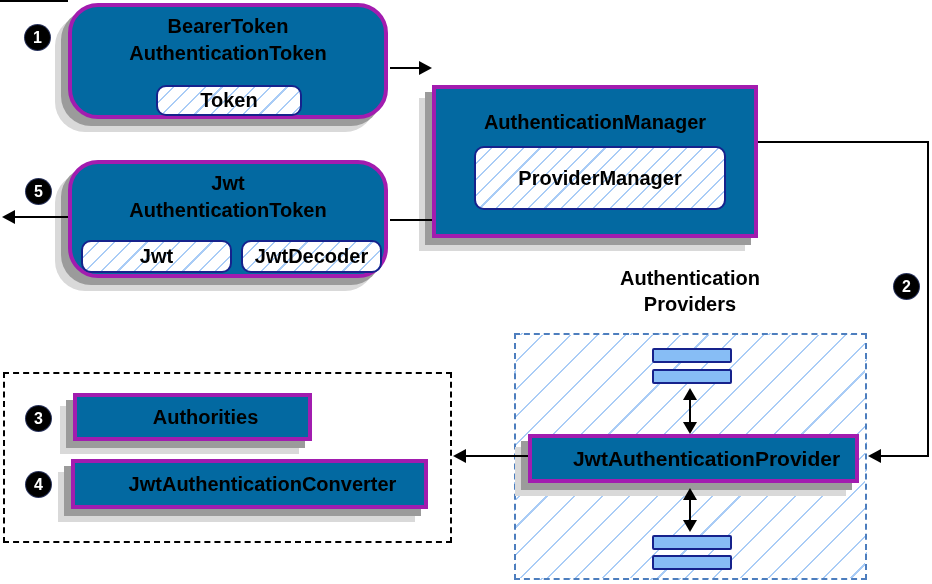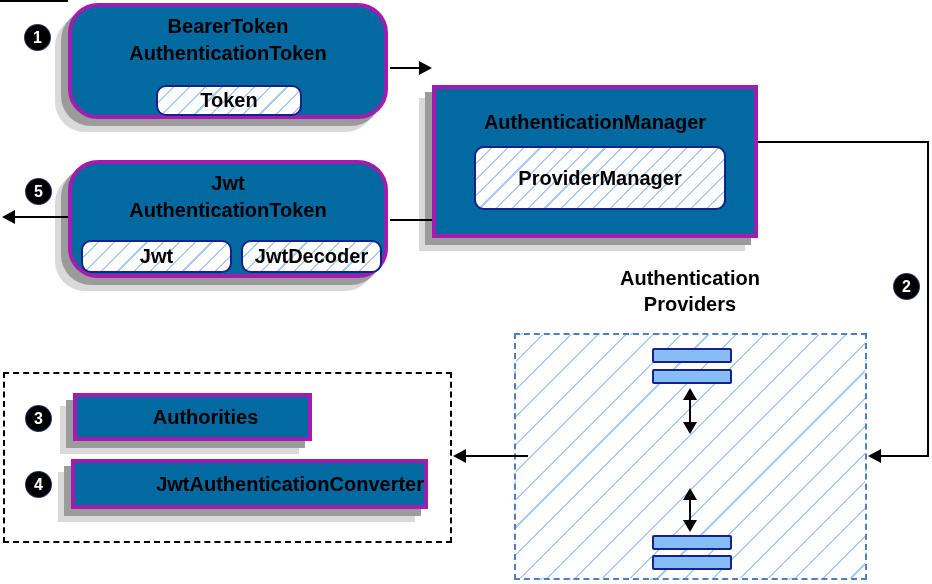--- a/index.html
+++ b/index.html
@@ -113,20 +113,23 @@
   </div>
   <div class="dashed-blue" style="left:514px;top:333px;width:353px;height:247px;"></div>
 
   <div class="bar" style="left:652px;top:348px;"></div>
   <div class="bar" style="left:652px;top:369px;"></div>
 
   <div class="head-up" style="left:683px;top:388px;"></div>
   <div class="vline" style="left:689px;top:398px;height:26px;"></div>
   <div class="head-down" style="left:683px;top:422px;"></div>
 
+  <div class="box shadow flexc" style="left:528px;top:434px;width:331px;height:49px;font-size:21px;">
+    <span>JwtAuthenticationProvider</span>
+  </div>
 
   <div class="head-up" style="left:683px;top:488px;"></div>
   <div class="vline" style="left:689px;top:498px;height:24px;"></div>
   <div class="head-down" style="left:683px;top:520px;"></div>
 
   <div class="bar" style="left:652px;top:535px;"></div>
   <div class="bar" style="left:652px;top:555px;"></div>
 
   <div class="head-left" style="left:453px;top:449px;"></div>
   <div class="hline" style="left:465px;top:455px;width:63px;"></div>
@@ -136,17 +139,17 @@
   <div class="badge" style="left:26px;top:406px;">
     <span>3</span>
   </div>
   <div class="box shadow flexc node-label" style="left:73px;top:393px;width:239px;height:48px;">
     <span>Authorities</span>
   </div>
 
   <div class="badge" style="left:26px;top:472px;">
     <span>4</span>
   </div>
-  <div class="box shadow flexc node-label" style="left:71px;top:459px;width:357px;height:50px;justify-content:flex-end;">
+  <div class="box shadow flexc node-label" style="left:71px;top:459px;width:357px;height:50px;">
     <span>JwtAuthenticationConverter</span>
   </div>
 
 </div>
 
 </body></html>

